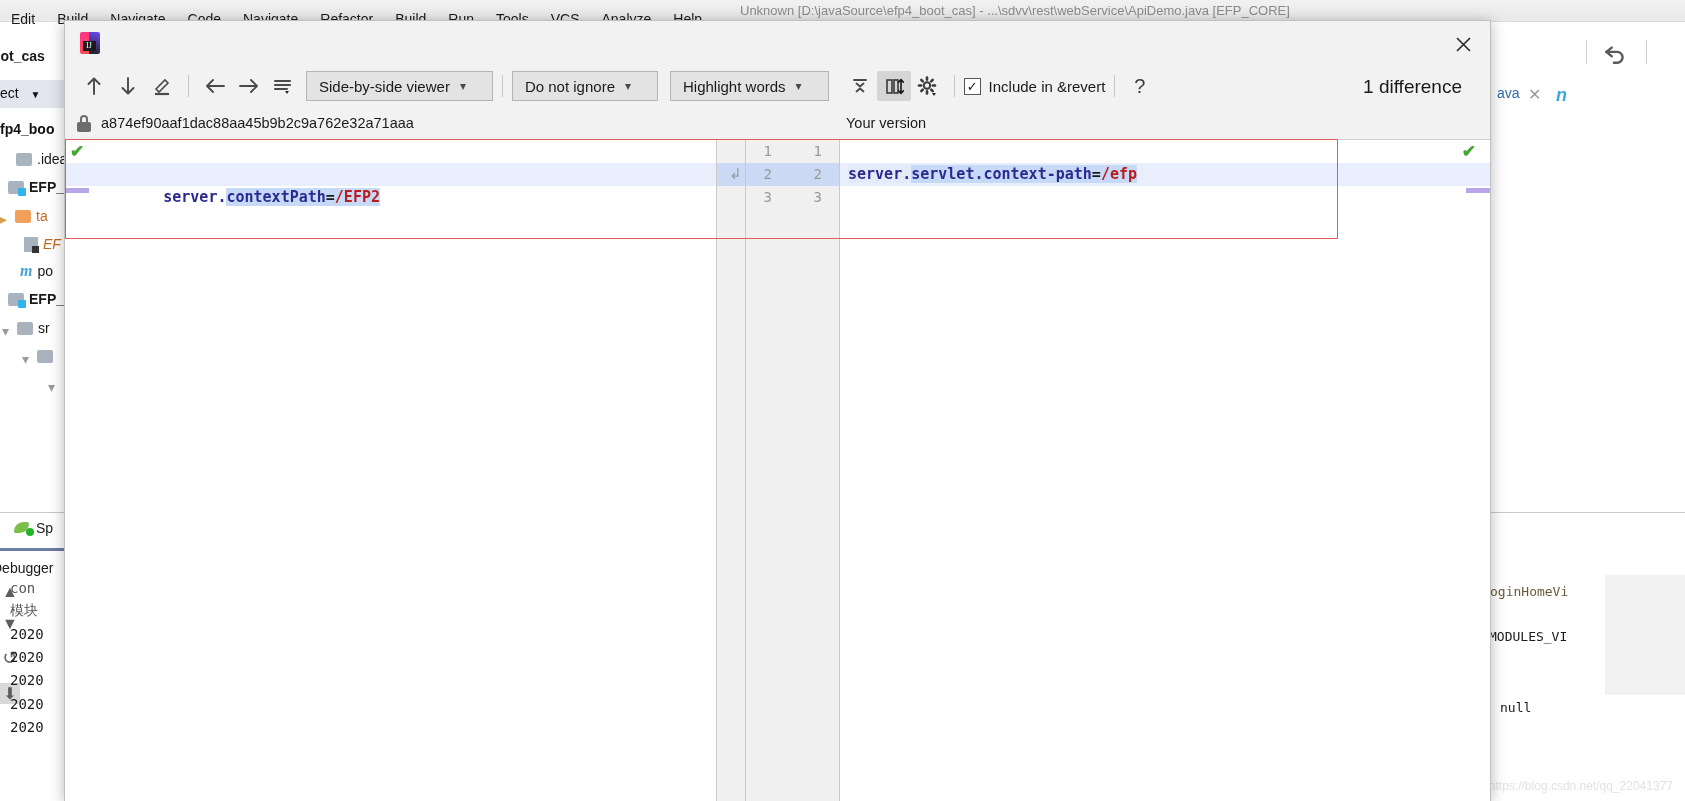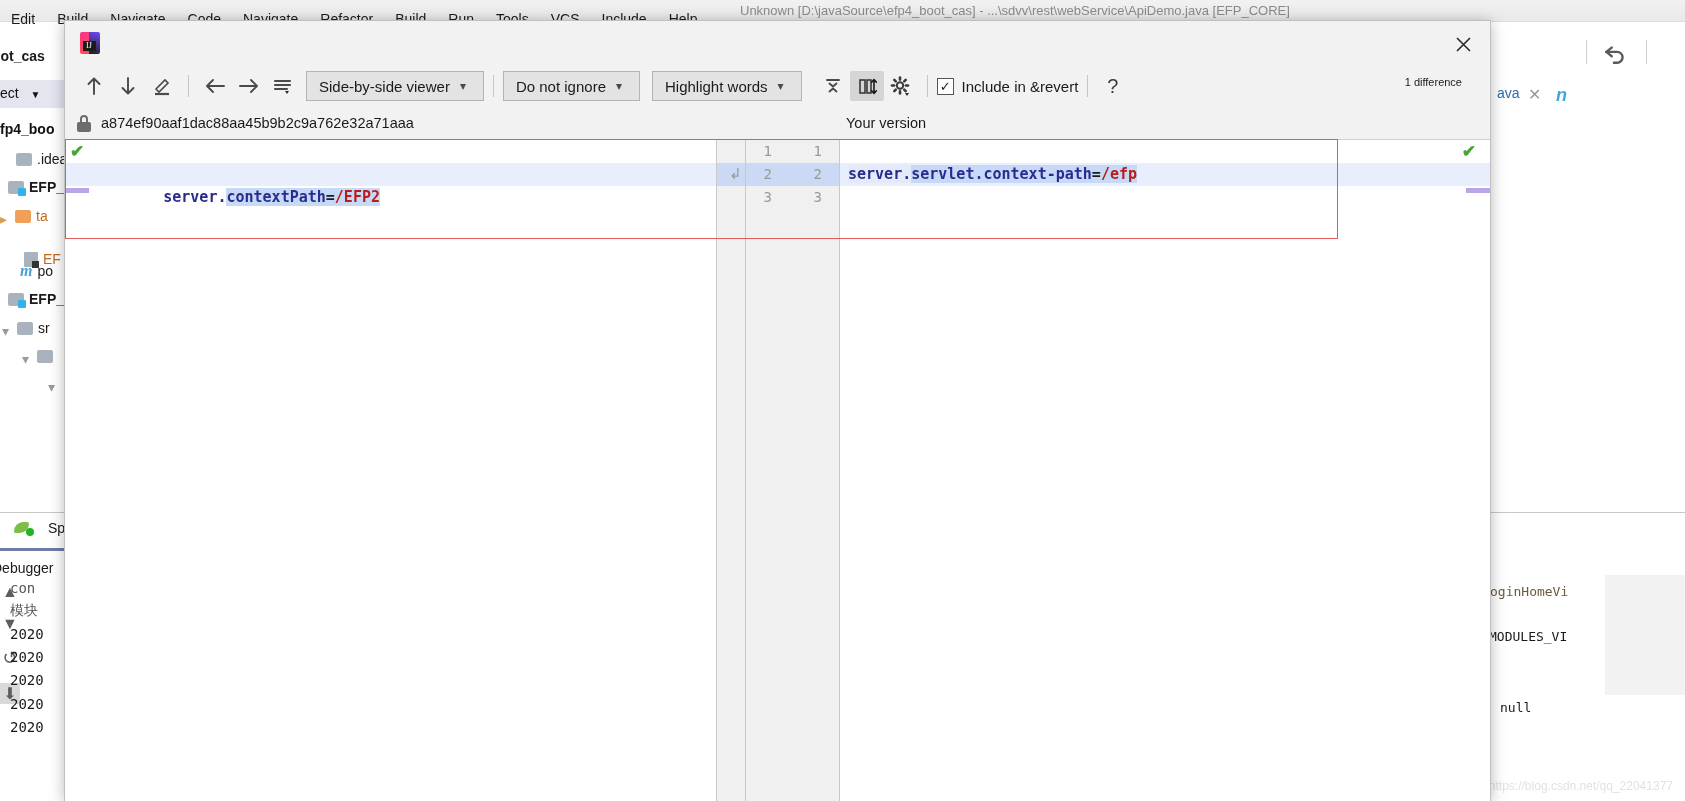--- a/index.html
+++ b/index.html
@@ -90,21 +90,21 @@
     font-family: "Liberation Serif", serif;
   }
 
   
   .run-panel {
     position: absolute; left: 0; top: 512px; width: 1685px; height: 289px;
     background: #ffffff; border-top: 1px solid #c8c8c8;
   }
   .spring-tab {
     position: absolute; left: 14px; top: 520px;
-    display: flex; align-items: center; gap: 14px;
+    display: flex; align-items: center; gap: 2px;
     font-size: 14px; color: #1a1a1a;
   }
   .spring-leaf {
     width: 20px; height: 16px; position: relative; display: inline-block;
   }
   .spring-leaf::before {
     content:""; position:absolute; left:0; top:2px; width:15px; height:11px;
     background:#7bbf4a; border-radius: 10px 2px 10px 2px;
   }
   .spring-leaf::after {
@@ -183,40 +183,40 @@
     width: 34px; height: 30px; display: flex; align-items: center;
     justify-content: center; color: #4a4a4a; cursor: pointer; flex:0 0 auto;
   }
   .tb-btn.active { background: #d5d5d5; border-radius: 2px; }
   .tb-sep {
     width: 1px; height: 22px; background: #c6c6c6; margin: 0 9px; flex:0 0 auto;
   }
   .combo {
     height: 30px; background: #e3e3e3; border: 1px solid #b4b4b4;
     display: flex; align-items: center; gap: 10px;
-    padding: 0 17px 0 12px; font-size: 15px; color: #1a1a1a;
+    padding: 0 26px 0 12px; font-size: 15px; color: #1a1a1a;
     cursor: pointer; flex: 0 0 auto; white-space: nowrap;
   }
   .combo .chev { color: #4a4a4a; font-size: 12px; }
   .cb-wrap {
     display: flex; align-items: center; gap: 8px; font-size: 15px;
     color: #1a1a1a; cursor: pointer; flex:0 0 auto; white-space: nowrap;
   }
   .cb-box {
     width: 17px; height: 17px; border: 1px solid #555; background: #fff;
     display: flex; align-items: center; justify-content: center;
     font-size: 13px; color: #1a1a1a; line-height: 1;
   }
   .help-q {
     font-size: 20px; color: #3a3a3a; cursor: pointer; padding: 0 10px;
     flex: 0 0 auto;
   }
   .diff-count {
     position: absolute; right: 28px; top: 11px;
-    font-size: 11px; color: #1a1a1a; white-space: nowrap;
+    font-size: 19px; color: #1a1a1a; white-space: nowrap;
   }
 
   
   .dlg-headrow {
     position: relative; height: 32px; display: flex; align-items: center;
   }
   .lock-ico {
     margin-left: 12px; margin-right: 10px; width: 14px; height: 17px;
     position: relative; flex: 0 0 auto;
   }
@@ -300,21 +300,21 @@
     <div class="menu-item">Edit</div>
     <div class="menu-item">Build</div>
     <div class="menu-item">Navigate</div>
     <div class="menu-item">Code</div>
     <div class="menu-item">Navigate</div>
     <div class="menu-item">Refactor</div>
     <div class="menu-item">Build</div>
     <div class="menu-item">Run</div>
     <div class="menu-item">Tools</div>
     <div class="menu-item">VCS</div>
-    <div class="menu-item">Include</div>
+    <div class="menu-item">Analyze</div>
     <div class="menu-item">Help</div>
   </div>
 
   <div class="ide-crumb" style="left:-8px; top:48px;">oot_cas</div>
 
   <svg class="ide-undo-icon" viewBox="0 0 24 24">
     <path d="M9 7 L4 11 L9 15" fill="none" stroke="#5a5a5a" stroke-width="2.2" stroke-linecap="round" stroke-linejoin="round"></path>
     <path d="M4 11 H14 a5 5 0 0 1 0 10 H11" fill="none" stroke="#5a5a5a" stroke-width="2.2" stroke-linecap="round"></path>
   </svg>
   <div class="ide-vsep" style="left:1586px; top:40px; height:24px;"></div>
@@ -337,21 +337,21 @@
   </div>
   <div class="tree-row" style="top:176px; left:8px; font-weight:bold;">
     <span class="folder-ico badge"></span>
     <span>EFP_</span>
   </div>
   <div class="tree-row" style="top:205px; left:0px;">
     <span class="tri" style="color:#d99b4e;">▸</span>
     <span class="folder-ico orange"></span>
     <span style="color:#c06a1f;">ta</span>
   </div>
-  <div class="tree-row" style="top:248px; left:24px;">
+  <div class="tree-row" style="top:233px; left:24px;font-style:italic;">
     <span class="file-ico"></span>
     <span style="color:#c06a1f;">EF</span>
   </div>
   <div class="tree-row" style="top:260px; left:20px;">
     <span class="m-ico">m</span>
     <span>po</span>
   </div>
   <div class="tree-row" style="top:288px; left:8px; font-weight:bold;">
     <span class="folder-ico badge"></span>
     <span>EFP_</span>

